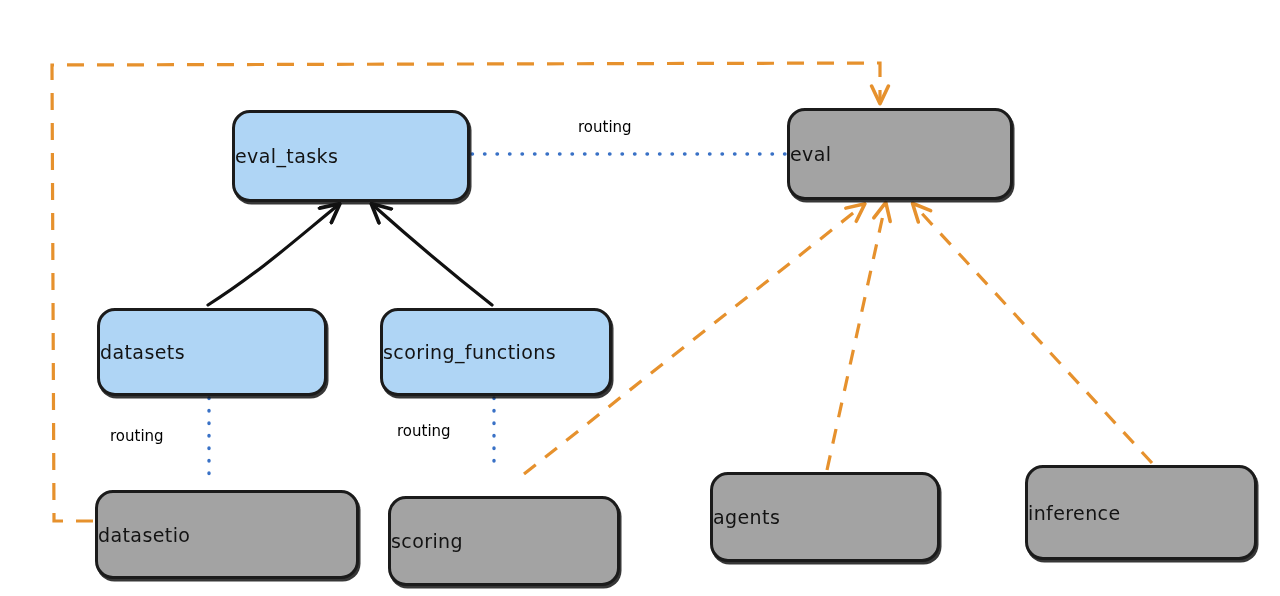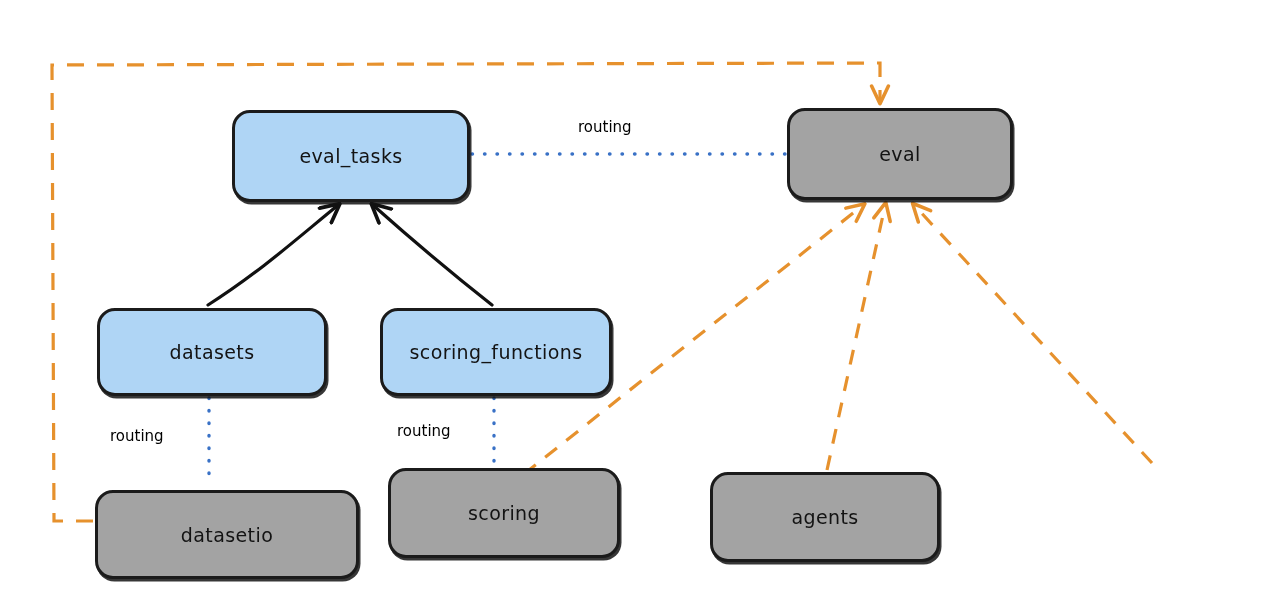--- a/index.html
+++ b/index.html
@@ -27,21 +27,20 @@
     width: 1280px;
     height: 596px;
   }
   .node {
     position: absolute;
     box-sizing: border-box;
     border: 3px solid #1b1b1b;
     border-radius: 18px;
     display: flex;
     align-items: center;
-    justify-content: center;
     box-shadow: 1.5px 2.5px 0 rgba(20,20,20,0.85);
   }
   .node-label {
     font-family: "DejaVu Sans", sans-serif;
     font-size: 19px;
     color: #131313;
     letter-spacing: 0.4px;
     white-space: nowrap;
     user-select: none;
   }
@@ -104,26 +103,29 @@
   </div>
 
   <div class="node blue" style="left:380px; top:308px; width:232px; height:88px;">
     <span class="node-label">scoring_functions</span>
   </div>
 
   <div class="node green" style="left:95px; top:478px; width:264px; height:89px;margin-top:12px;">
     <span class="node-label">datasetio</span>
   </div>
 
-  <div class="node green" style="left:388px; top:468px; width:232px; height:90px;">
+  <div class="node green" style="left:388px; top:496px; width:232px; height:90px;">
     <span class="node-label">scoring</span>
   </div>
 
   <div class="node green" style="left:710px; top:472px; width:230px; height:90px;">
     <span class="node-label">agents</span>
   </div>
 
+  <div class="node green" style="left:1025px; top:465px; width:232px; height:95px;">
+    <span class="node-label">inference</span>
+  </div>
 
   <div class="edge-label" style="left:578px; top:118px;">routing</div>
   <div class="edge-label" style="left:110px; top:427px;">routing</div>
   <div class="edge-label" style="left:397px; top:422px;">routing</div>
 
 </div>
 
 </body></html>

